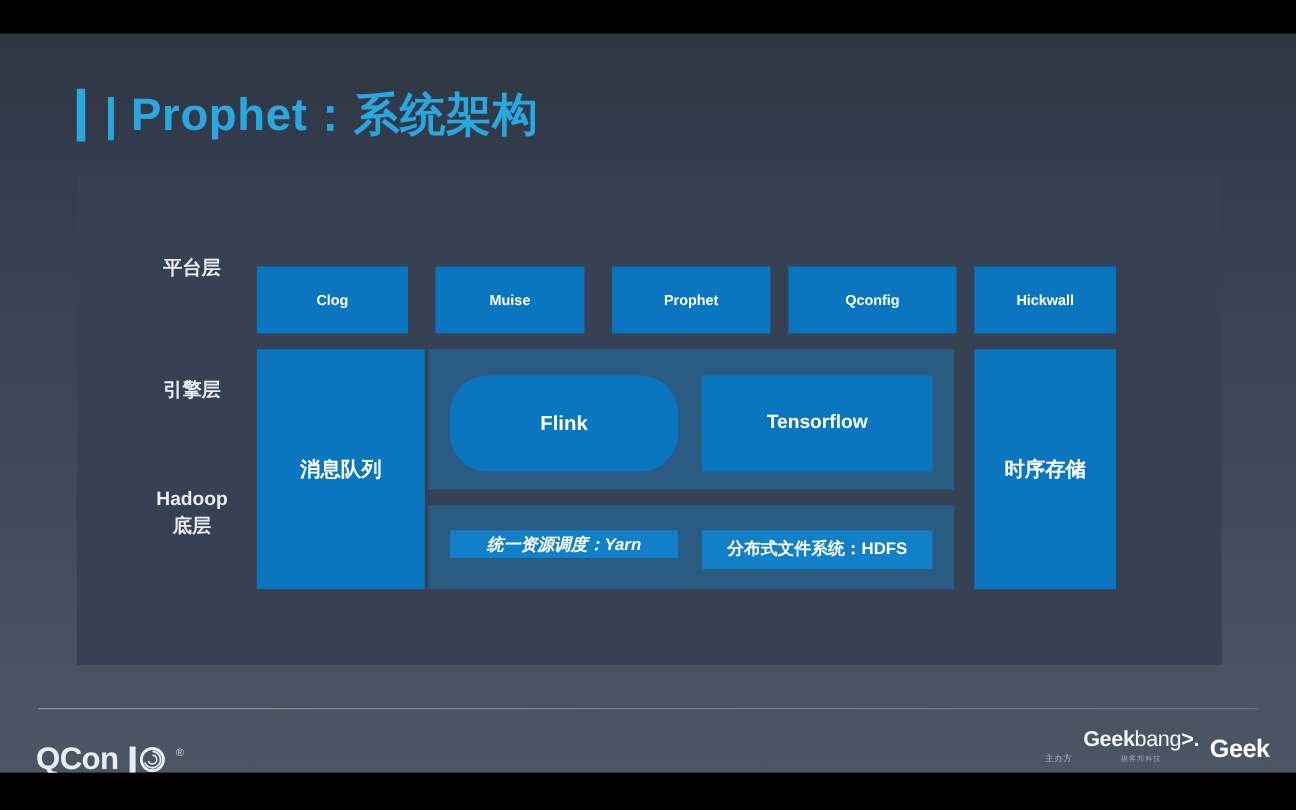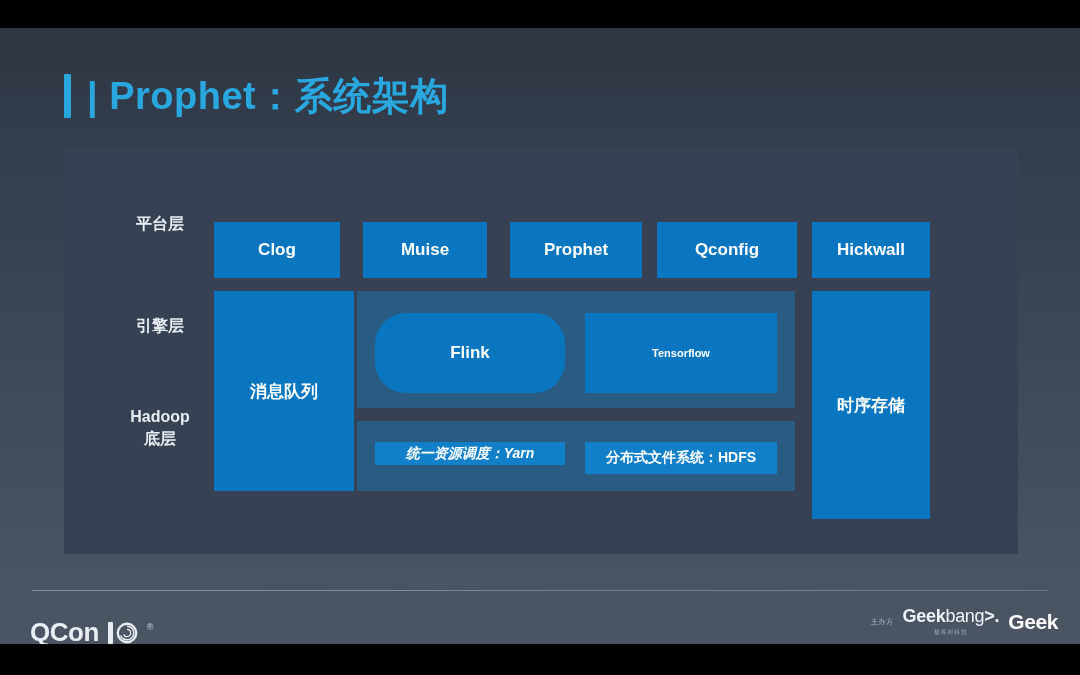--- a/index.html
+++ b/index.html
@@ -54,45 +54,45 @@
   .label-hadoop   { left:105px; top:378px; }
 
   
   .bbox {
     position:absolute; background:#0a76bf;
     display:flex; align-items:center; justify-content:center;
     color:#ffffff; font-weight:bold; text-align:center;
   }
 
   
-  .row-top { top:194px; height:56px; font-size:17px; }
+  .row-top { top:194px; height:56px; font-size:12px; }
   .b-clog     { left:214px;  width:126px; }
   .b-muise    { left:363px;  width:124px; }
   .b-prophet  { left:510px;  width:132px; }
   .b-qconfig  { left:657px;  width:140px; }
   .b-hickwall { left:812px;  width:118px; }
 
   
   .b-mq {
     left:214px; top:263px; width:140px; height:200px; font-size:17px;
   }
   
   .b-tsdb {
-    left:812px; top:263px; width:118px; height:228px; font-size:17px;
+    left:812px; top:263px; width:118px; height:200px; font-size:17px;
   }
 
   
   .container-box {
     position:absolute; background:#2a5b82;
   }
   .cont-engine  { left:357px; top:263px; width:438px; height:117px; }
   .cont-hadoop  { left:357px; top:393px; width:438px; height:70px; }
 
   .b-flink      { left:375px; top:285px; width:190px; height:80px; font-size:17px;border-radius:31px; }
-  .b-tensorflow { left:585px; top:285px; width:192px; height:80px; font-size:11px; }
+  .b-tensorflow { left:585px; top:285px; width:192px; height:80px; font-size:16px; }
 
   .b-yarn { left:375px; top:414px; width:190px; height:23px; font-size:14px; background:#1180c8;font-style:italic; }
   .b-hdfs { left:585px; top:414px; width:192px; height:32px; font-size:14px; background:#1180c8; }
 
   
   .footer-divider {
     position:absolute; left:32px; top:562px; width:1016px; height:1px;
     background:linear-gradient(90deg,rgba(190,200,212,0.55),rgba(170,182,196,0.35));
   }
   .footer-left {
@@ -109,21 +109,21 @@
   .qcon-ring {
     position:relative; width:22px; height:22px;
   }
   .qcon-ring svg { display:block; }
   .qcon-sup {
     color:#cfd8e2; font-size:9px; margin-bottom:12px;
   }
 
   .footer-right {
     position:absolute; right:22px; top:578px;
-    display:flex; align-items:center; gap:9px;
+    display:flex; align-items:flex-end; gap:9px;
   }
   .organizer {
     display:flex; flex-direction:column; align-items:center; line-height:1.1;
   }
   .organizer-cn { color:#aeb8c4; font-size:7px; letter-spacing:0.5px; }
   .geekbang-wrap { display:flex; flex-direction:column; align-items:center; }
   .geekbang {
     color:#f0f4f8; font-size:18px; font-weight:bold; letter-spacing:-0.3px;
     white-space:nowrap;
   }

